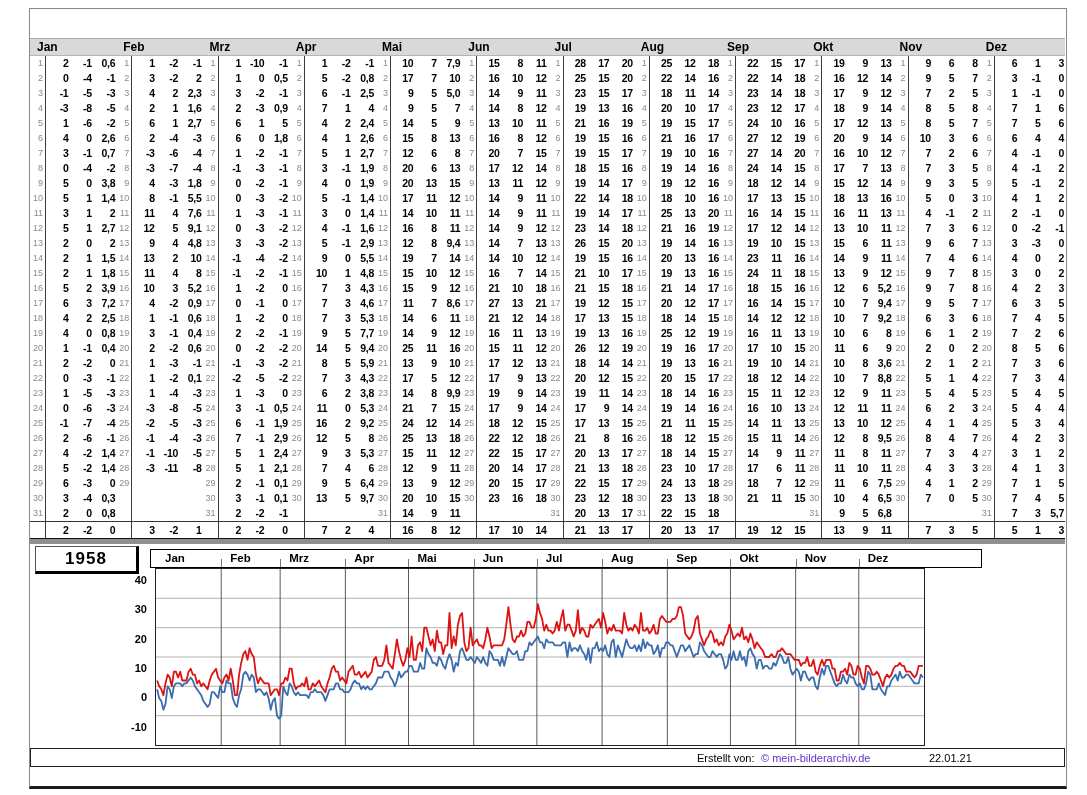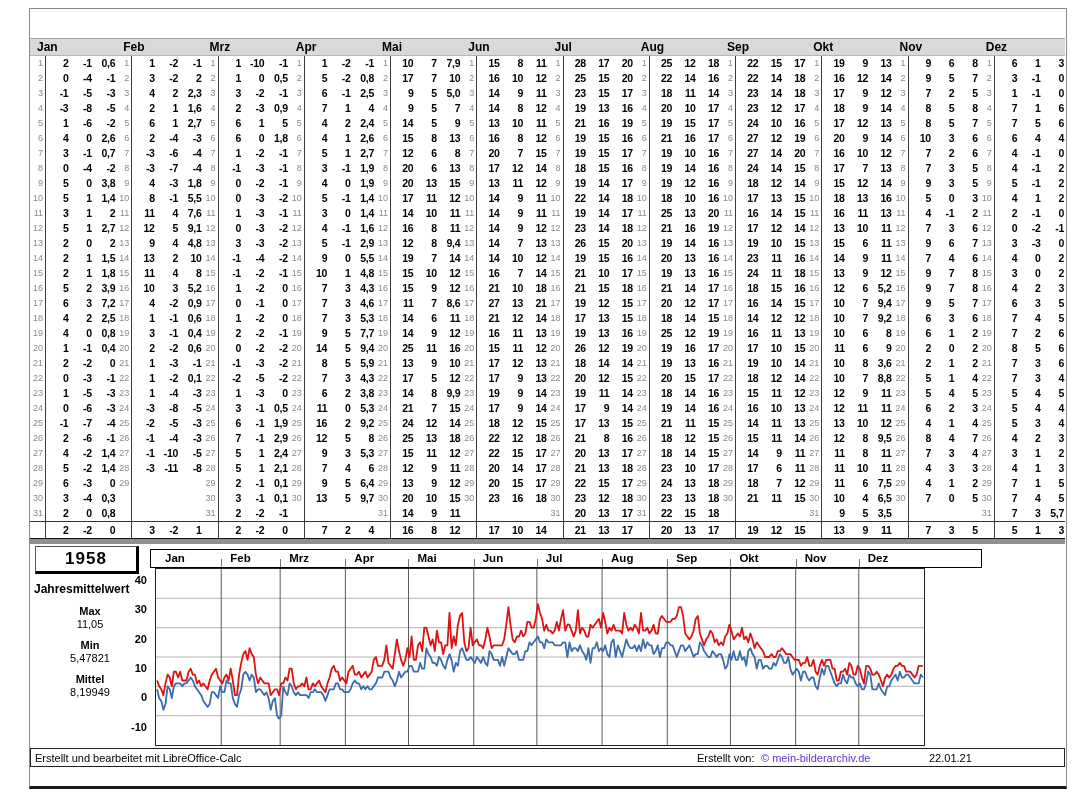--- a/index.html
+++ b/index.html
@@ -2613,21 +2613,21 @@
           <span class="v">10</span>
           <span class="v">4</span>
           <span class="v">6,5</span>
         </span>
       </div>
       <div class="trow">
         <span class="day">31</span>
         <span class="vals">
           <span class="v">9</span>
           <span class="v">5</span>
-          <span class="v">3,5</span>
+          <span class="v">6,8</span>
         </span>
       </div>
       <div class="trow sumrow">
         <span class="day"></span>
         <span class="vals">
           <span class="v">13</span>
           <span class="v">9</span>
           <span class="v">11</span>
         </span>
       </div>
@@ -3147,29 +3147,20 @@
           <span class="v">5</span>
           <span class="v">1</span>
           <span class="v">3</span>
         </span>
       </div>
     </div>
   </div>
 
 <div class="panel">
   <div class="yearbox">1958</div>
-  <div class="stats">
-    <div class="stats-title">Jahresmittelwert</div>
-    <div class="stat-label">Max</div>
-    <div class="stat-value">11,05</div>
-    <div class="stat-label">Min</div>
-    <div class="stat-value">5,47821</div>
-    <div class="stat-label">Mittel</div>
-    <div class="stat-value">8,19949</div>
-  </div>
   <div class="chartband">
       <span class="bandlabel" style="left: 14px;">Jan</span>
       <span class="bandlabel" style="left: 79.2274px;">Feb</span>
       <span class="bandsep" style="left: 70.2274px;"></span>
       <span class="bandlabel" style="left: 138.142px;">Mrz</span>
       <span class="bandsep" style="left: 129.142px;"></span>
       <span class="bandlabel" style="left: 203.37px;">Apr</span>
       <span class="bandsep" style="left: 194.37px;"></span>
       <span class="bandlabel" style="left: 266.493px;">Mai</span>
       <span class="bandsep" style="left: 257.493px;"></span>
@@ -3215,17 +3206,16 @@
         <line x1="574.4219178082192" y1="0" x2="574.4219178082192" y2="176" stroke="#5a5a5a" stroke-width="1"></line>
         <line x1="639.6493150684931" y1="0" x2="639.6493150684931" y2="176" stroke="#5a5a5a" stroke-width="1"></line>
         <line x1="702.772602739726" y1="0" x2="702.772602739726" y2="176" stroke="#5a5a5a" stroke-width="1"></line>
         <polyline points="1.1,120.3 3.2,129.1 5.3,132.0 7.4,140.8 9.5,134.9 11.6,117.3 13.7,120.3 15.8,129.1 17.9,117.3 20.0,114.4 22.1,114.4 24.2,114.4 26.3,117.3 28.4,114.4 30.5,114.4 32.6,111.5 34.7,108.5 36.8,111.5 38.9,117.3 41.0,120.3 43.1,123.2 45.2,126.1 47.3,132.0 49.4,134.9 51.6,137.9 53.7,134.9 55.8,123.2 57.9,123.2 60.0,126.1 62.1,129.1 64.2,117.3 66.3,123.2 68.4,123.2 70.5,111.5 72.6,114.4 74.7,114.4 76.8,129.1 78.9,134.9 81.0,137.9 83.1,126.1 85.2,120.3 87.3,105.6 89.4,102.7 91.5,105.6 93.6,111.5 95.7,105.6 97.8,108.5 99.9,123.2 102.0,120.3 104.2,120.3 106.3,123.2 108.4,126.1 110.5,123.2 112.6,129.1 114.7,140.8 116.8,132.0 118.9,129.1 121.0,146.7 123.1,149.6 125.2,146.7 127.3,117.3 129.4,123.2 131.5,126.1 133.6,114.4 135.7,117.3 137.8,123.2 139.9,126.1 142.0,123.2 144.1,126.1 146.2,126.1 148.3,126.1 150.4,126.1 152.5,129.1 154.7,123.2 156.8,123.2 158.9,120.3 161.0,123.2 163.1,123.2 165.2,123.2 167.3,126.1 169.4,132.0 171.5,126.1 173.6,120.3 175.7,120.3 177.8,120.3 179.9,114.4 182.0,114.4 184.1,120.3 186.2,120.3 188.3,123.2 190.4,123.2 192.5,123.2 194.6,120.3 196.7,114.4 198.8,111.5 200.9,114.4 203.0,114.4 205.2,120.3 207.3,117.3 209.4,120.3 211.5,117.3 213.6,120.3 215.7,120.3 217.8,117.3 219.9,114.4 222.0,108.5 224.1,108.5 226.2,108.5 228.3,102.7 230.4,102.7 232.5,102.7 234.6,108.5 236.7,111.5 238.8,117.3 240.9,111.5 243.0,102.7 245.1,108.5 247.2,105.6 249.3,102.7 251.4,102.7 253.5,96.8 255.6,96.8 257.8,102.7 259.9,102.7 262.0,102.7 264.1,93.9 266.2,99.7 268.3,99.7 270.4,79.2 272.5,85.1 274.6,88.0 276.7,93.9 278.8,93.9 280.9,96.8 283.0,88.0 285.1,90.9 287.2,96.8 289.3,99.7 291.4,90.9 293.5,85.1 295.6,90.9 297.7,102.7 299.8,93.9 301.9,96.8 304.0,82.1 306.1,79.2 308.3,85.1 310.4,90.9 312.5,90.9 314.6,88.0 316.7,90.9 318.8,93.9 320.9,88.0 323.0,90.9 325.1,93.9 327.2,88.0 329.3,93.9 331.4,96.8 333.5,82.1 335.6,85.1 337.7,90.9 339.8,90.9 341.9,90.9 344.0,96.8 346.1,88.0 348.2,96.8 350.3,88.0 352.4,79.2 354.5,82.1 356.6,85.1 358.8,85.1 360.9,82.1 363.0,90.9 365.1,90.9 367.2,90.9 369.3,82.1 371.4,82.1 373.5,73.3 375.6,76.3 377.7,73.3 379.8,70.4 381.9,67.5 384.0,73.3 386.1,73.3 388.2,79.2 390.3,70.4 392.4,73.3 394.5,73.3 396.6,73.3 398.7,76.3 400.8,76.3 402.9,76.3 405.0,76.3 407.1,73.3 409.2,73.3 411.4,88.0 413.5,73.3 415.6,82.1 417.7,79.2 419.8,79.2 421.9,82.1 424.0,76.3 426.1,82.1 428.2,85.1 430.3,90.9 432.4,79.2 434.5,93.9 436.6,79.2 438.7,79.2 440.8,73.3 442.9,82.1 445.0,79.2 447.1,82.1 449.2,76.3 451.3,85.1 453.4,88.0 455.5,73.3 457.6,70.4 459.7,88.0 461.9,76.3 464.0,82.1 466.1,88.0 468.2,79.2 470.3,70.4 472.4,76.3 474.5,79.2 476.6,79.2 478.7,76.3 480.8,82.1 482.9,76.3 485.0,82.1 487.1,70.4 489.2,79.2 491.3,73.3 493.4,76.3 495.5,76.3 497.6,85.1 499.7,82.1 501.8,76.3 503.9,88.0 506.0,79.2 508.1,79.2 510.2,73.3 512.4,73.3 514.5,76.3 516.6,76.3 518.7,82.1 520.8,88.0 522.9,82.1 525.0,76.3 527.1,76.3 529.2,82.1 531.3,79.2 533.4,76.3 535.5,82.1 537.6,88.0 539.7,85.1 541.8,85.1 543.9,73.3 546.0,76.3 548.1,82.1 550.2,85.1 552.3,88.0 554.4,88.0 556.5,82.1 558.6,85.1 560.7,88.0 562.8,85.1 565.0,85.1 567.1,90.9 569.2,99.7 571.3,96.8 573.4,85.1 575.5,90.9 577.6,82.1 579.7,90.9 581.8,90.9 583.9,82.1 586.0,90.9 588.1,88.0 590.2,96.8 592.3,82.1 594.4,79.2 596.5,85.1 598.6,88.0 600.7,99.7 602.8,90.9 604.9,90.9 607.0,99.7 609.1,96.8 611.2,96.8 613.3,99.7 615.5,99.7 617.6,93.9 619.7,96.8 621.8,90.9 623.9,85.1 626.0,88.0 628.1,93.9 630.2,93.9 632.3,88.0 634.4,99.7 636.5,105.6 638.6,102.7 640.7,99.7 642.8,102.7 644.9,111.5 647.0,102.7 649.1,102.7 651.2,108.5 653.3,111.5 655.4,108.5 657.5,108.5 659.6,117.3 661.7,120.3 663.8,108.5 666.0,99.7 668.1,105.6 670.2,96.8 672.3,96.8 674.4,102.7 676.5,108.5 678.6,114.4 680.7,117.3 682.8,114.4 684.9,114.4 687.0,105.6 689.1,111.5 691.2,114.4 693.3,105.6 695.4,108.5 697.5,108.5 699.6,114.4 701.7,117.3 703.8,114.4 705.9,120.3 708.0,120.3 710.1,114.4 712.2,102.7 714.3,105.6 716.4,120.3 718.6,120.3 720.7,120.3 722.8,114.4 724.9,120.3 727.0,123.2 729.1,126.1 731.2,117.3 733.3,117.3 735.4,111.5 737.5,108.5 739.6,105.6 741.7,111.5 743.8,102.7 745.9,108.5 748.0,108.5 750.1,105.6 752.2,105.6 754.3,108.5 756.4,111.5 758.5,114.4 760.6,114.4 762.7,114.4 764.8,105.6 766.9,108.5" fill="none" stroke="#3b6cad" stroke-width="1.8" stroke-linejoin="round"></polyline>
         <polyline points="1.1,111.5 3.2,117.3 5.3,120.3 7.4,126.1 9.5,114.4 11.6,105.6 13.7,108.5 15.8,117.3 17.9,102.7 20.0,102.7 22.1,108.5 24.2,102.7 26.3,111.5 28.4,111.5 30.5,111.5 32.6,102.7 34.7,99.7 36.8,105.6 38.9,105.6 41.0,114.4 43.1,111.5 45.2,117.3 47.3,114.4 49.4,117.3 51.6,120.3 53.7,111.5 55.8,105.6 57.9,102.7 60.0,99.7 62.1,108.5 64.2,111.5 66.3,114.4 68.4,108.5 70.5,105.6 72.6,111.5 74.7,99.7 76.8,111.5 78.9,126.1 81.0,126.1 83.1,105.6 85.2,93.9 87.3,85.1 89.4,82.1 91.5,90.9 93.6,79.2 95.7,85.1 97.8,88.0 99.9,105.6 102.0,114.4 104.2,108.5 106.3,111.5 108.4,114.4 110.5,114.4 112.6,114.4 114.7,126.1 116.8,123.2 118.9,120.3 121.0,120.3 123.1,126.1 125.2,114.4 127.3,114.4 129.4,108.5 131.5,111.5 133.6,99.7 135.7,99.7 137.8,114.4 139.9,120.3 142.0,117.3 144.1,117.3 146.2,114.4 148.3,117.3 150.4,108.5 152.5,120.3 154.7,120.3 156.8,114.4 158.9,117.3 161.0,114.4 163.1,111.5 165.2,117.3 167.3,120.3 169.4,123.2 171.5,114.4 173.6,108.5 175.7,99.7 177.8,96.8 179.9,102.7 182.0,102.7 184.1,111.5 186.2,108.5 188.3,111.5 190.4,114.4 192.5,102.7 194.6,99.7 196.7,96.8 198.8,105.6 200.9,105.6 203.0,102.7 205.2,108.5 207.3,105.6 209.4,102.7 211.5,108.5 213.6,105.6 215.7,102.7 217.8,90.9 219.9,88.0 222.0,96.8 224.1,96.8 226.2,96.8 228.3,90.9 230.4,76.3 232.5,93.9 234.6,96.8 236.7,99.7 238.8,85.1 240.9,70.4 243.0,82.1 245.1,90.9 247.2,96.8 249.3,90.9 251.4,79.2 253.5,88.0 255.6,67.5 257.8,90.9 259.9,90.9 262.0,76.3 264.1,73.3 266.2,82.1 268.3,58.7 270.4,58.7 272.5,67.5 274.6,76.3 276.7,70.4 278.8,82.1 280.9,61.6 283.0,73.3 285.1,73.3 287.2,85.1 289.3,76.3 291.4,76.3 293.5,44.0 295.6,79.2 297.7,67.5 299.8,76.3 301.9,55.7 304.0,46.9 306.1,44.0 308.3,73.3 310.4,82.1 312.5,79.2 314.6,58.7 316.7,76.3 318.8,73.3 320.9,70.4 323.0,76.3 325.1,76.3 327.2,79.2 329.3,70.4 331.4,58.7 333.5,67.5 335.6,79.2 337.7,76.3 339.8,76.3 341.9,76.3 344.0,76.3 346.1,76.3 348.2,70.4 350.3,55.7 352.4,38.1 354.5,55.7 356.6,70.4 358.8,73.3 360.9,67.5 363.0,67.5 365.1,61.6 367.2,67.5 369.3,64.5 371.4,52.8 373.5,52.8 375.6,58.7 377.7,58.7 379.8,49.9 381.9,35.2 384.0,44.0 386.1,49.9 388.2,61.6 390.3,55.7 392.4,61.6 394.5,61.6 396.6,64.5 398.7,61.6 400.8,52.8 402.9,61.6 405.0,49.9 407.1,41.1 409.2,61.6 411.4,55.7 413.5,55.7 415.6,61.6 417.7,67.5 419.8,61.6 421.9,41.1 424.0,64.5 426.1,58.7 428.2,61.6 430.3,67.5 432.4,67.5 434.5,55.7 436.6,58.7 438.7,55.7 440.8,52.8 442.9,49.9 445.0,58.7 447.1,44.0 449.2,52.8 451.3,64.5 453.4,58.7 455.5,61.6 457.6,55.7 459.7,61.6 461.9,61.6 464.0,61.6 466.1,64.5 468.2,44.0 470.3,55.7 472.4,61.6 474.5,58.7 476.6,61.6 478.7,55.7 480.8,58.7 482.9,64.5 485.0,44.0 487.1,61.6 489.2,61.6 491.3,58.7 493.4,64.5 495.5,61.6 497.6,55.7 499.7,64.5 501.8,64.5 503.9,49.9 506.0,46.9 508.1,49.9 510.2,52.8 512.4,52.8 514.5,52.8 516.6,49.9 518.7,49.9 520.8,46.9 522.9,38.1 525.0,38.1 527.1,46.9 529.2,64.5 531.3,67.5 533.4,70.4 535.5,67.5 537.6,61.6 539.7,49.9 541.8,46.9 543.9,64.5 546.0,70.4 548.1,76.3 550.2,70.4 552.3,67.5 554.4,61.6 556.5,64.5 558.6,73.3 560.7,70.4 562.8,76.3 565.0,73.3 567.1,76.3 569.2,67.5 571.3,64.5 573.4,55.7 575.5,61.6 577.6,70.4 579.7,67.5 581.8,64.5 583.9,67.5 586.0,58.7 588.1,70.4 590.2,67.5 592.3,73.3 594.4,64.5 596.5,70.4 598.6,79.2 600.7,73.3 602.8,76.3 604.9,79.2 607.0,82.1 609.1,88.0 611.2,88.0 613.3,88.0 615.5,85.1 617.6,88.0 619.7,88.0 621.8,82.1 623.9,82.1 626.0,79.2 628.1,82.1 630.2,85.1 632.3,85.1 634.4,85.1 636.5,88.0 638.6,90.9 640.7,90.9 642.8,90.9 644.9,96.8 647.0,93.9 649.1,93.9 651.2,88.0 653.3,96.8 655.4,96.8 657.5,90.9 659.6,102.7 661.7,105.6 663.8,96.8 666.0,90.9 668.1,96.8 670.2,90.9 672.3,90.9 674.4,90.9 676.5,99.7 678.6,99.7 680.7,111.5 682.8,111.5 684.9,102.7 687.0,102.7 689.1,99.7 691.2,105.6 693.3,93.9 695.4,96.8 697.5,105.6 699.6,105.6 701.7,96.8 703.8,99.7 705.9,108.5 708.0,114.4 710.1,96.8 712.2,96.8 714.3,99.7 716.4,105.6 718.6,105.6 720.7,102.7 722.8,105.6 724.9,111.5 727.0,117.3 729.1,108.5 731.2,105.6 733.3,108.5 735.4,105.6 737.5,99.7 739.6,96.8 741.7,96.8 743.8,93.9 745.9,96.8 748.0,96.8 750.1,102.7 752.2,102.7 754.3,102.7 756.4,105.6 758.5,108.5 760.6,105.6 762.7,96.8 764.8,96.8 766.9,96.8" fill="none" stroke="#dd1212" stroke-width="1.8" stroke-linejoin="round"></polyline>
       </svg>
   </div>
 </div>
 
 <div class="footer">
-  <span class="f-app">Erstellt und bearbeitet mit LibreOffice-Calc</span>
   <span class="f-by">Erstellt von:</span>
   <a class="f-link" href="#" style="color: rgb(102, 51, 204);">© mein-bilderarchiv.de</a>
   <span class="f-date">22.01.21</span>
 </div>
 
 </body></html>

